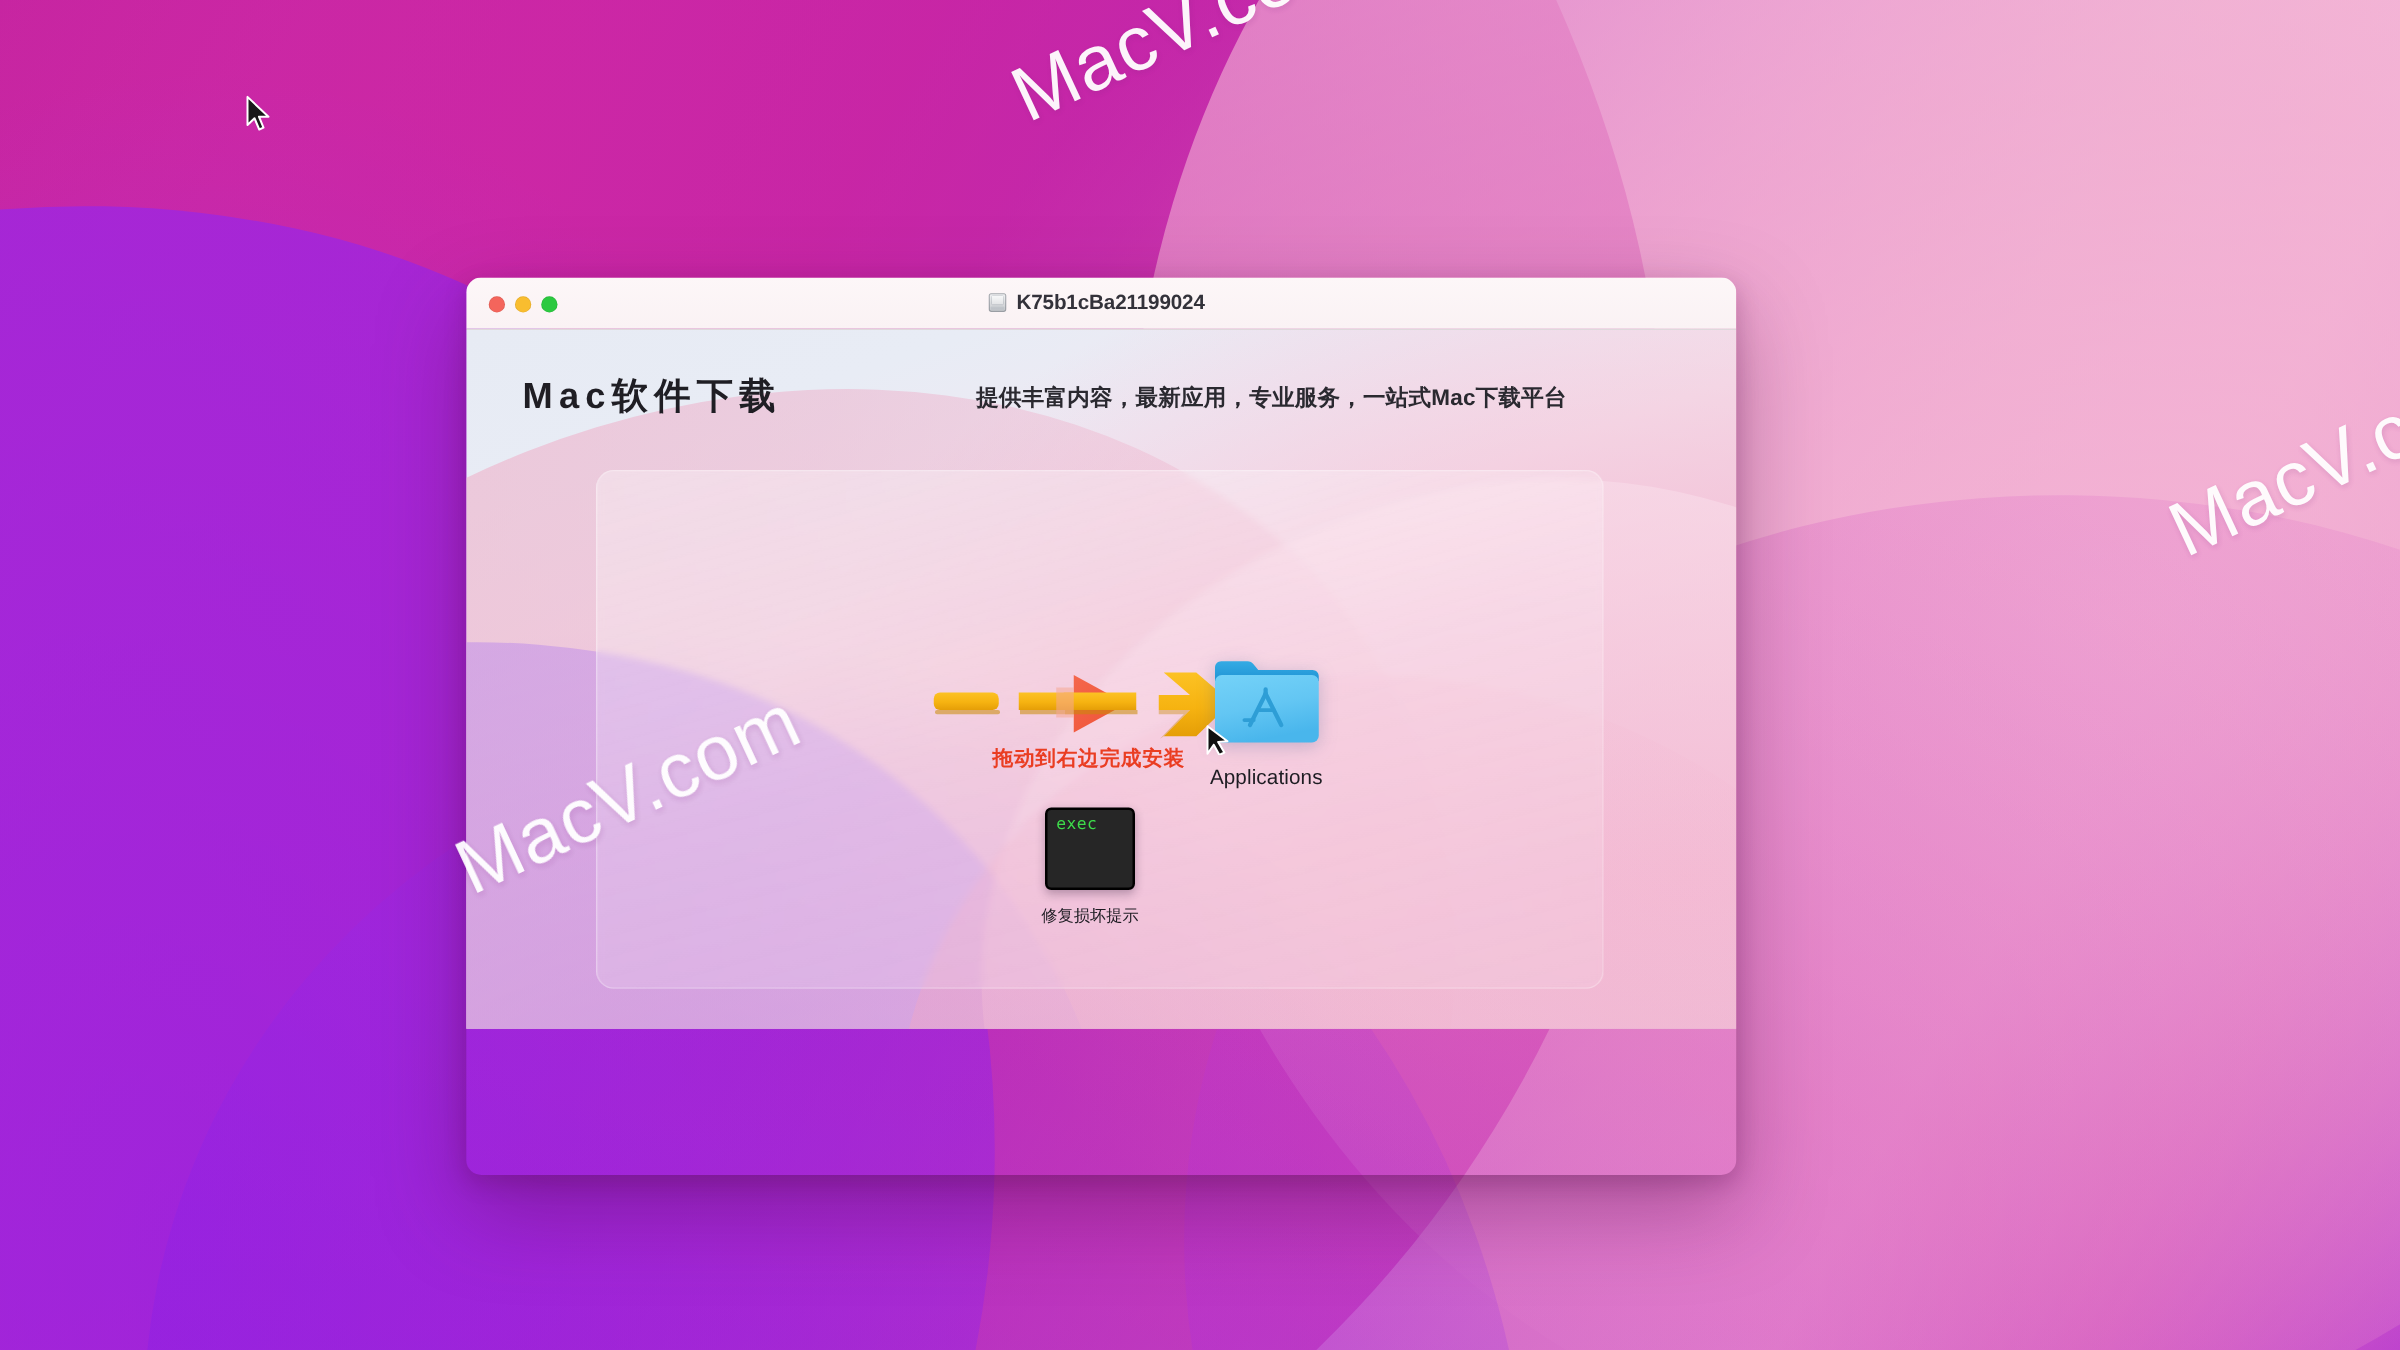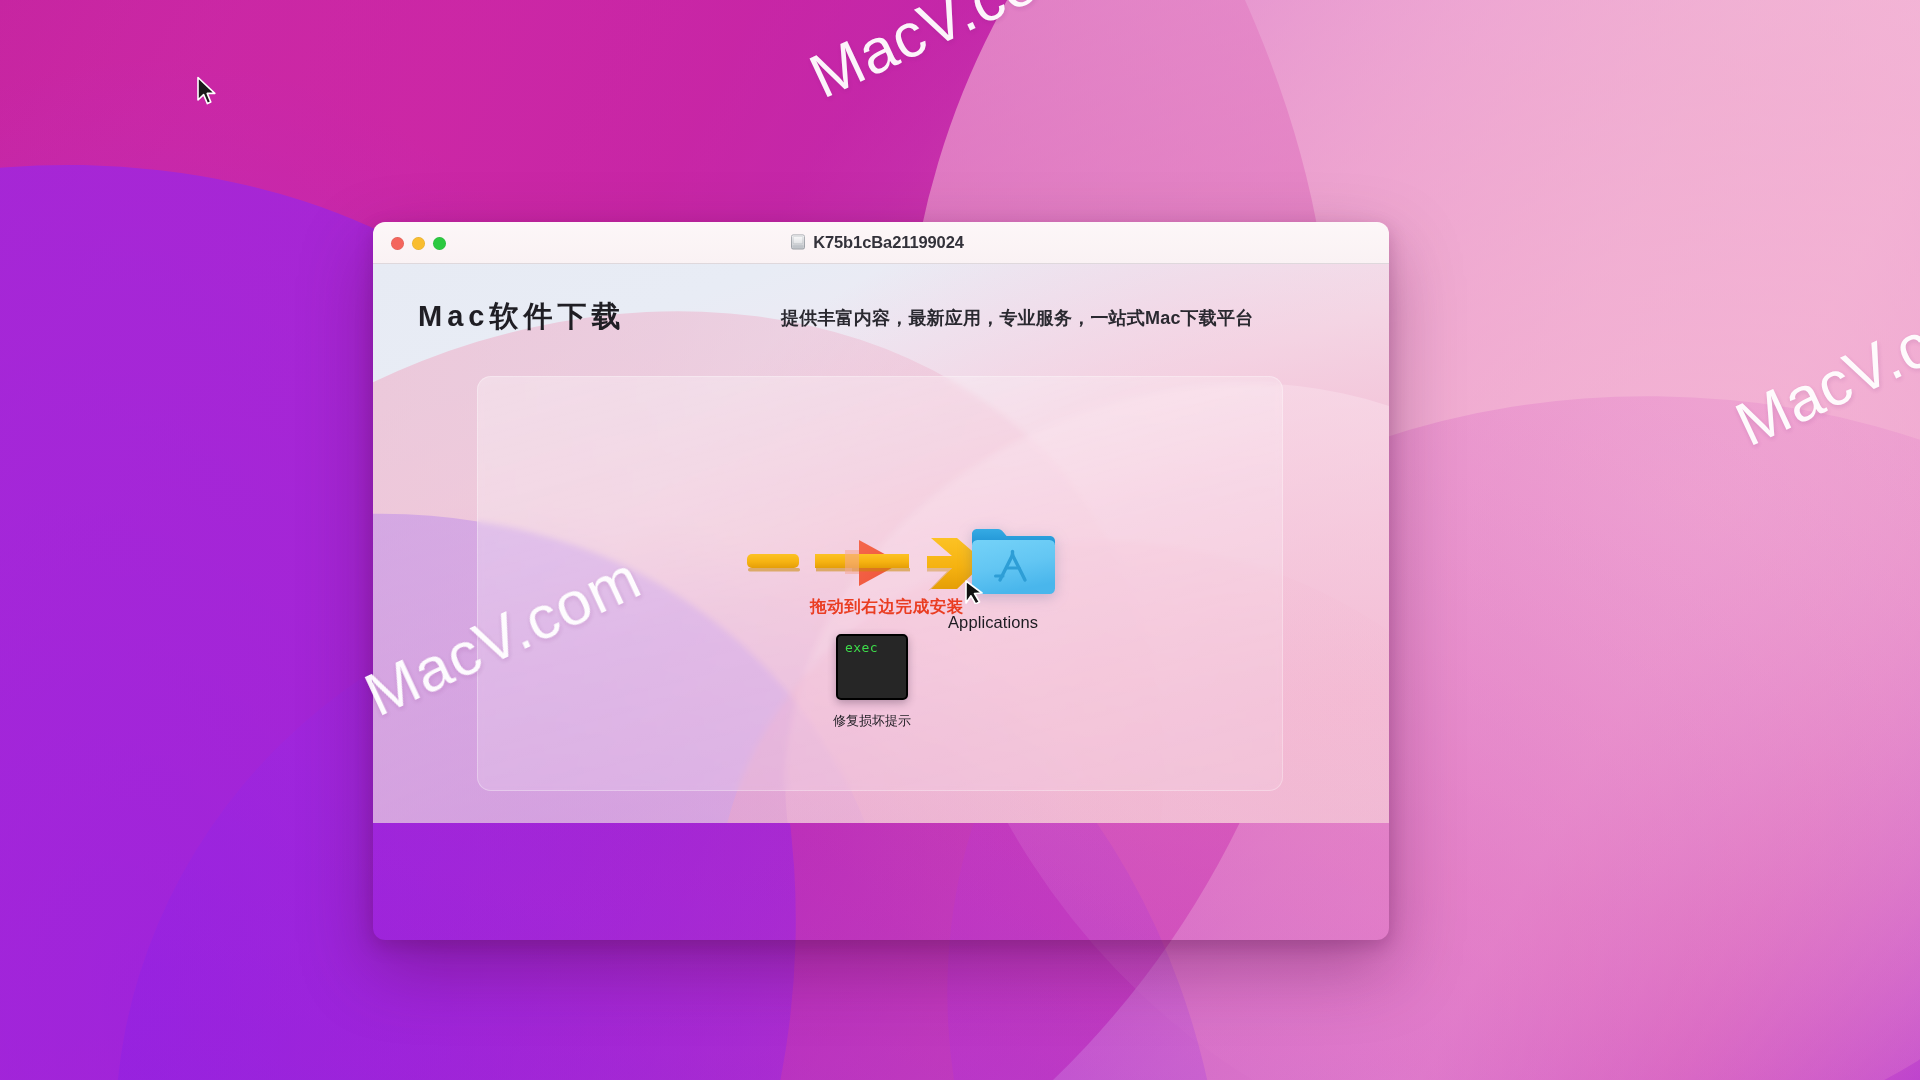--- a/index.html
+++ b/index.html
@@ -221,50 +221,50 @@
   }
 
   
   #arrow-group {
     position:absolute; left:368px; top:270px;
     width:260px; height:90px;
     z-index:12;
   }
   #arrow-svg { display:block; width:260px; height:60px; }
   #drag-hint {
-    position:absolute; left:16px; top:62px; width:260px;
+    position:absolute; left:0; top:62px; width:260px;
     text-align:center;
     font-size:16.5px; font-weight:bold;
     color:#ea3d22;
     letter-spacing:0.6px;
     white-space:nowrap;
   }
 
   
   #applications-item {
     position:absolute; left:575px; top:258px;
     width:130px;
-    text-align:left;
+    text-align:center;
     z-index:12;
   }
   #app-folder-wrap { position:relative; width:92px; height:80px; margin:0 auto; }
   #app-folder-svg { display:block; width:92px; height:80px;
     filter:drop-shadow(0 3px 7px rgba(60,90,140,0.26)); }
   #alias-badge { position:absolute; left:-4px; bottom:-2px; width:24px; height:26px; }
 
   
   #exec-item {
     position:absolute; left:404px; top:370px;
     width:190px;
     text-align:center;
     z-index:12;
   }
   #exec-icon {
     width:72px; height:66px;
-    margin:0 auto;
+    margin:12px auto;
     background:#262626;
     border:2.5px solid #000000;
     border-radius:5px;
     box-shadow:0 3px 8px rgba(40,20,50,0.30);
     position:relative;
   }
   #exec-text {
     position:absolute; left:7px; top:4px;
     font-family:"DejaVu Sans Mono", monospace;
     font-size:13px;

